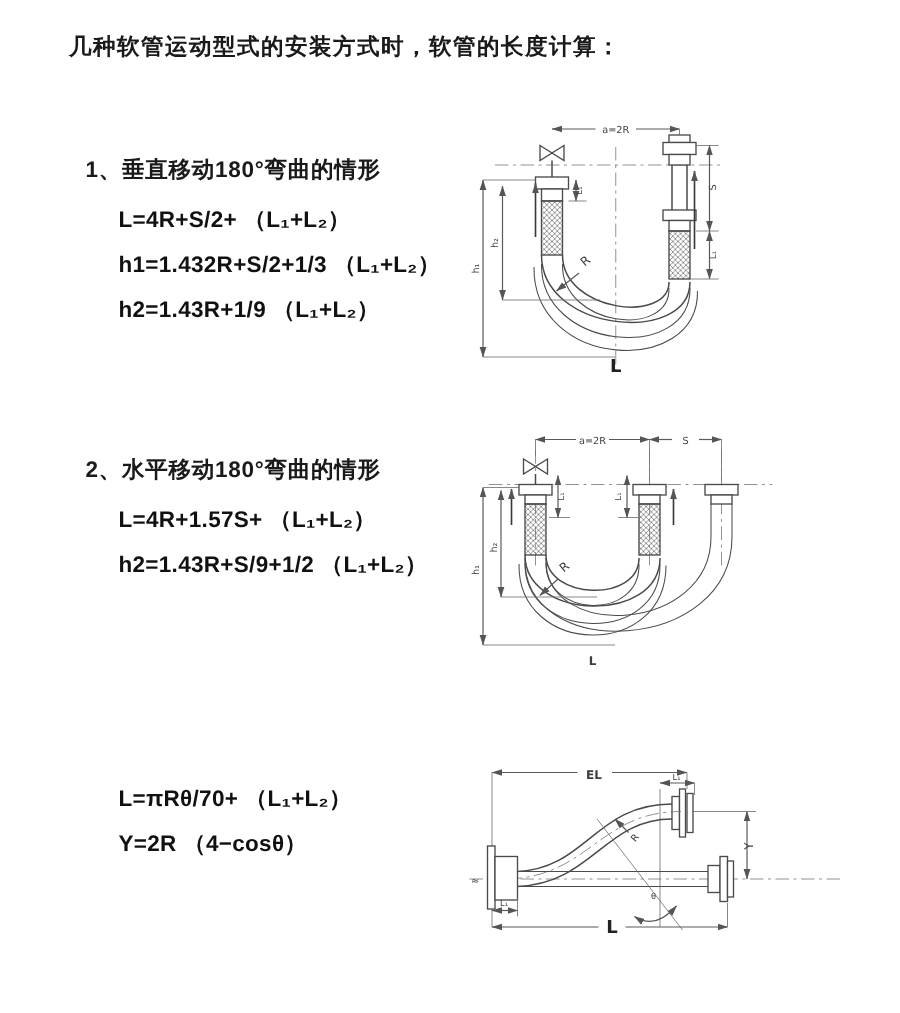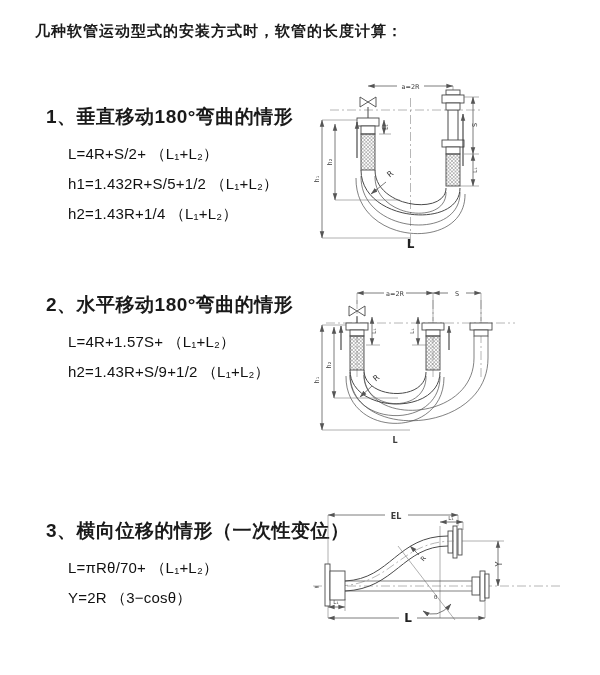--- a/index.html
+++ b/index.html
@@ -4,39 +4,39 @@
 <style>
   * { margin:0; padding:0; box-sizing:border-box; }
   html,body { width:600px; height:675px; }
   body {
     position:relative;
     background:#ffffff;
     font-family:"Liberation Sans","DejaVu Sans",sans-serif;
     color:#1a1a1a;
     overflow:hidden;
   }
-  .abs { position:absolute; }
+  .abs { position:absolute;margin-left:11px; }
   .doc-title {
     left:35px; top:22px;
     font-size:15px; font-weight:700; letter-spacing:1px;
     white-space:nowrap;
   }
   .section { width:300px; }
   .sec-heading {
-    font-size:19px; font-weight:700; letter-spacing:0.5px;
+    font-size:15px; font-weight:700; letter-spacing:0.5px;
     margin-bottom:9px; white-space:nowrap;
   }
   .formula {
-    font-size:15px; font-weight:400;
+    font-size:15px; font-weight:700;
     line-height:30px; height:30px;
     padding-left:22px; white-space:nowrap;
     letter-spacing:0.2px; color:#111;
   }
   .sec1 { left:46px; top:104px; }
-  .sec2 { left:46px; top:292px; }
+  .sec2 { left:46px; top:304px; }
   .sec3 { left:46px; top:518px; }
 
   svg.dgm { position:absolute; overflow:visible; }
   .dgm1 { left:312px; top:70px; }
   .dgm2 { left:310px; top:280px; }
   .dgm3 { left:305px; top:500px; }
 
   .dim  { stroke:#5a5a5a; stroke-width:0.8; fill:none; }
   .ext  { stroke:#6e6e6e; stroke-width:0.55; fill:none; }
   .hose { stroke:#4a4a4a; stroke-width:1; fill:none; }
@@ -63,34 +63,33 @@
       <path d="M0,3.5 L3.5,0 M0,0 L3.5,3.5" stroke="#7a7a7a" stroke-width="0.5"></path>
     </pattern>
   </defs>
 </svg>
 
 <div class="abs doc-title">几种软管运动型式的安装方式时，软管的长度计算：</div>
 
 <div class="abs section sec1">
   <div class="sec-heading">1、垂直移动180°弯曲的情形</div>
   <div class="formula">L=4R+S/2+ （L₁+L₂）</div>
-  <div class="formula">h1=1.432R+S/5+1/2 （L₁+L₂）</div>
-  <div class="formula">h2=1.43R+1/4 （L₁+L₂）</div>
+  <div class="formula">h1=1.432R+S/2+1/3 （L₁+L₂）</div>
+  <div class="formula">h2=1.43R+1/9 （L₁+L₂）</div>
 </div>
 
 <div class="abs section sec2">
   <div class="sec-heading">2、水平移动180°弯曲的情形</div>
   <div class="formula">L=4R+1.57S+ （L₁+L₂）</div>
   <div class="formula">h2=1.43R+S/9+1/2 （L₁+L₂）</div>
 </div>
 
 <div class="abs section sec3">
-  <div class="sec-heading">3、横向位移的情形（一次性变位）</div>
   <div class="formula">L=πRθ/70+ （L₁+L₂）</div>
-  <div class="formula">Y=2R （3−cosθ）</div>
+  <div class="formula">Y=2R （4−cosθ）</div>
 </div>
 
 <svg class="dgm dgm1" width="272" height="185" viewBox="0 0 272 185">
   <g>
     <line x1="18" y1="40" x2="168" y2="40" class="cl"></line>
     <line x1="98.5" y1="28" x2="98.5" y2="180" class="cl"></line>
   </g>
 
   <g>
     <line x1="56" y1="16" x2="85" y2="16" class="dim" marker-start="url(#arw)"></line>

